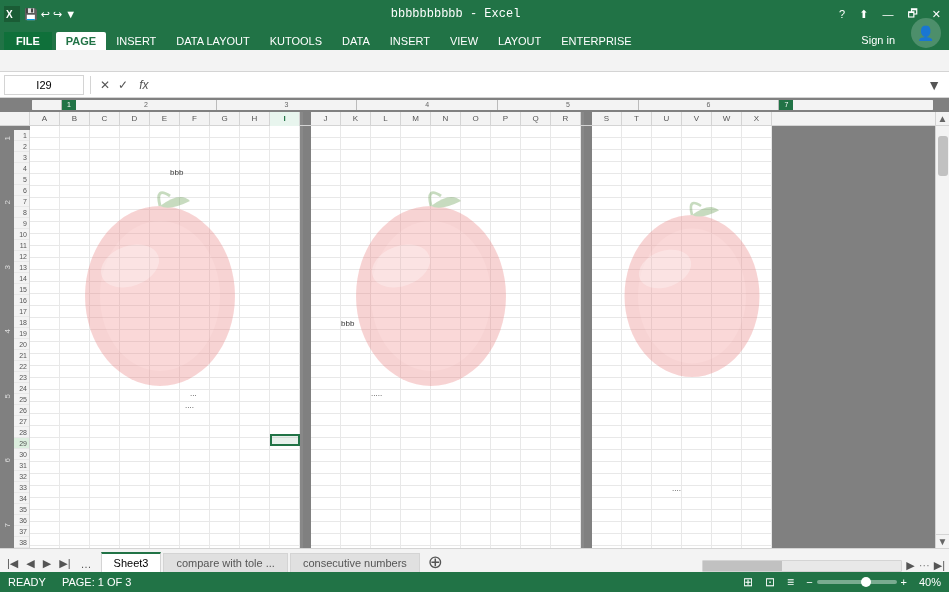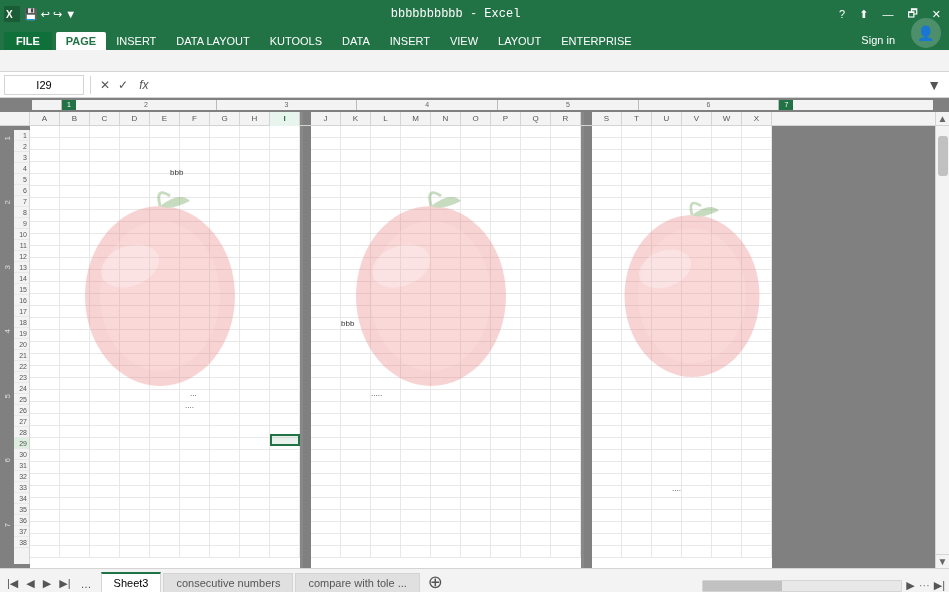--- a/index.html
+++ b/index.html
@@ -1489,29 +1489,50 @@
   <div class="sheet-tabs-bar">
     <div style="display:flex;align-items:center;padding:0 4px;gap:2px;">
       <span style="font-size:11px;color:#555;cursor:pointer;padding:2px 3px;">|◀</span>
       <span style="font-size:11px;color:#555;cursor:pointer;padding:2px 3px;">◀</span>
       <span style="font-size:11px;color:#555;cursor:pointer;padding:2px 3px;">▶</span>
       <span style="font-size:11px;color:#555;cursor:pointer;padding:2px 3px;">▶|</span>
       <span style="font-size:11px;color:#555;cursor:pointer;padding:2px 5px;">…</span>
     </div>
     <div style="display:flex;align-items:flex-end;">
       <div style="padding:3px 12px;font-size:11px;cursor:pointer;background:#fff;border:1px solid #d4d4d4;border-bottom:none;color:#000;margin-right:2px;border-top:2px solid #217346;">Sheet3</div>
+      <div style="padding:3px 12px;font-size:11px;cursor:pointer;background:#e0e0e0;border:1px solid #d4d4d4;border-bottom:none;color:#555;margin-right:2px;">compare with tole ...</div>
       <div style="padding:3px 12px;font-size:11px;cursor:pointer;background:#e0e0e0;border:1px solid #d4d4d4;border-bottom:none;color:#555;margin-right:2px;">consecutive numbers</div>
-      <div style="padding:3px 12px;font-size:11px;cursor:pointer;background:#e0e0e0;border:1px solid #d4d4d4;border-bottom:none;color:#555;margin-right:2px;">compare with tole ...</div>
       <span style="font-size:18px;color:#555;cursor:pointer;padding:0 6px;line-height:20px;">⊕</span>
     </div>
 
     <div style="flex:1;display:flex;align-items:center;justify-content:flex-end;padding-right:4px;gap:4px;">
       <div style="flex:1;height:12px;background:#e8e8e8;border:1px solid #d4d4d4;border-radius:1px;max-width:200px;position:relative;">
         <div style="position:absolute;left:0;width:40%;height:100%;background:#c1c1c1;"></div>
       </div>
       <span style="font-size:11px;color:#555;cursor:pointer;">▶</span>
       <span style="font-size:11px;color:#888;">⋯</span>
       <span style="font-size:11px;color:#555;cursor:pointer;">▶|</span>
     </div>
   </div>
 
+  <div class="status-bar">
+    <div class="status-left">
+      <span>READY</span>
+      <span>PAGE: 1 OF 3</span>
+    </div>
+    <div class="status-right">
+      <div class="view-btns">
+        <span style="font-size:12px;color:white;cursor:pointer;padding:2px 4px;">⊞</span>
+        <span style="font-size:12px;color:white;cursor:pointer;padding:2px 4px;">⊡</span>
+        <span style="font-size:12px;color:white;cursor:pointer;padding:2px 4px;">≡</span>
+      </div>
+      <div class="zoom-slider">
+        <span style="color:white;font-size:11px;cursor:pointer;">−</span>
+        <div class="slider-track">
+          <div class="slider-thumb"></div>
+        </div>
+        <span style="color:white;font-size:11px;cursor:pointer;">+</span>
+        <span style="color:white;font-size:11px;min-width:30px;text-align:right;">40%</span>
+      </div>
+    </div>
+  </div>
 
 </div>
 
 </body></html>

